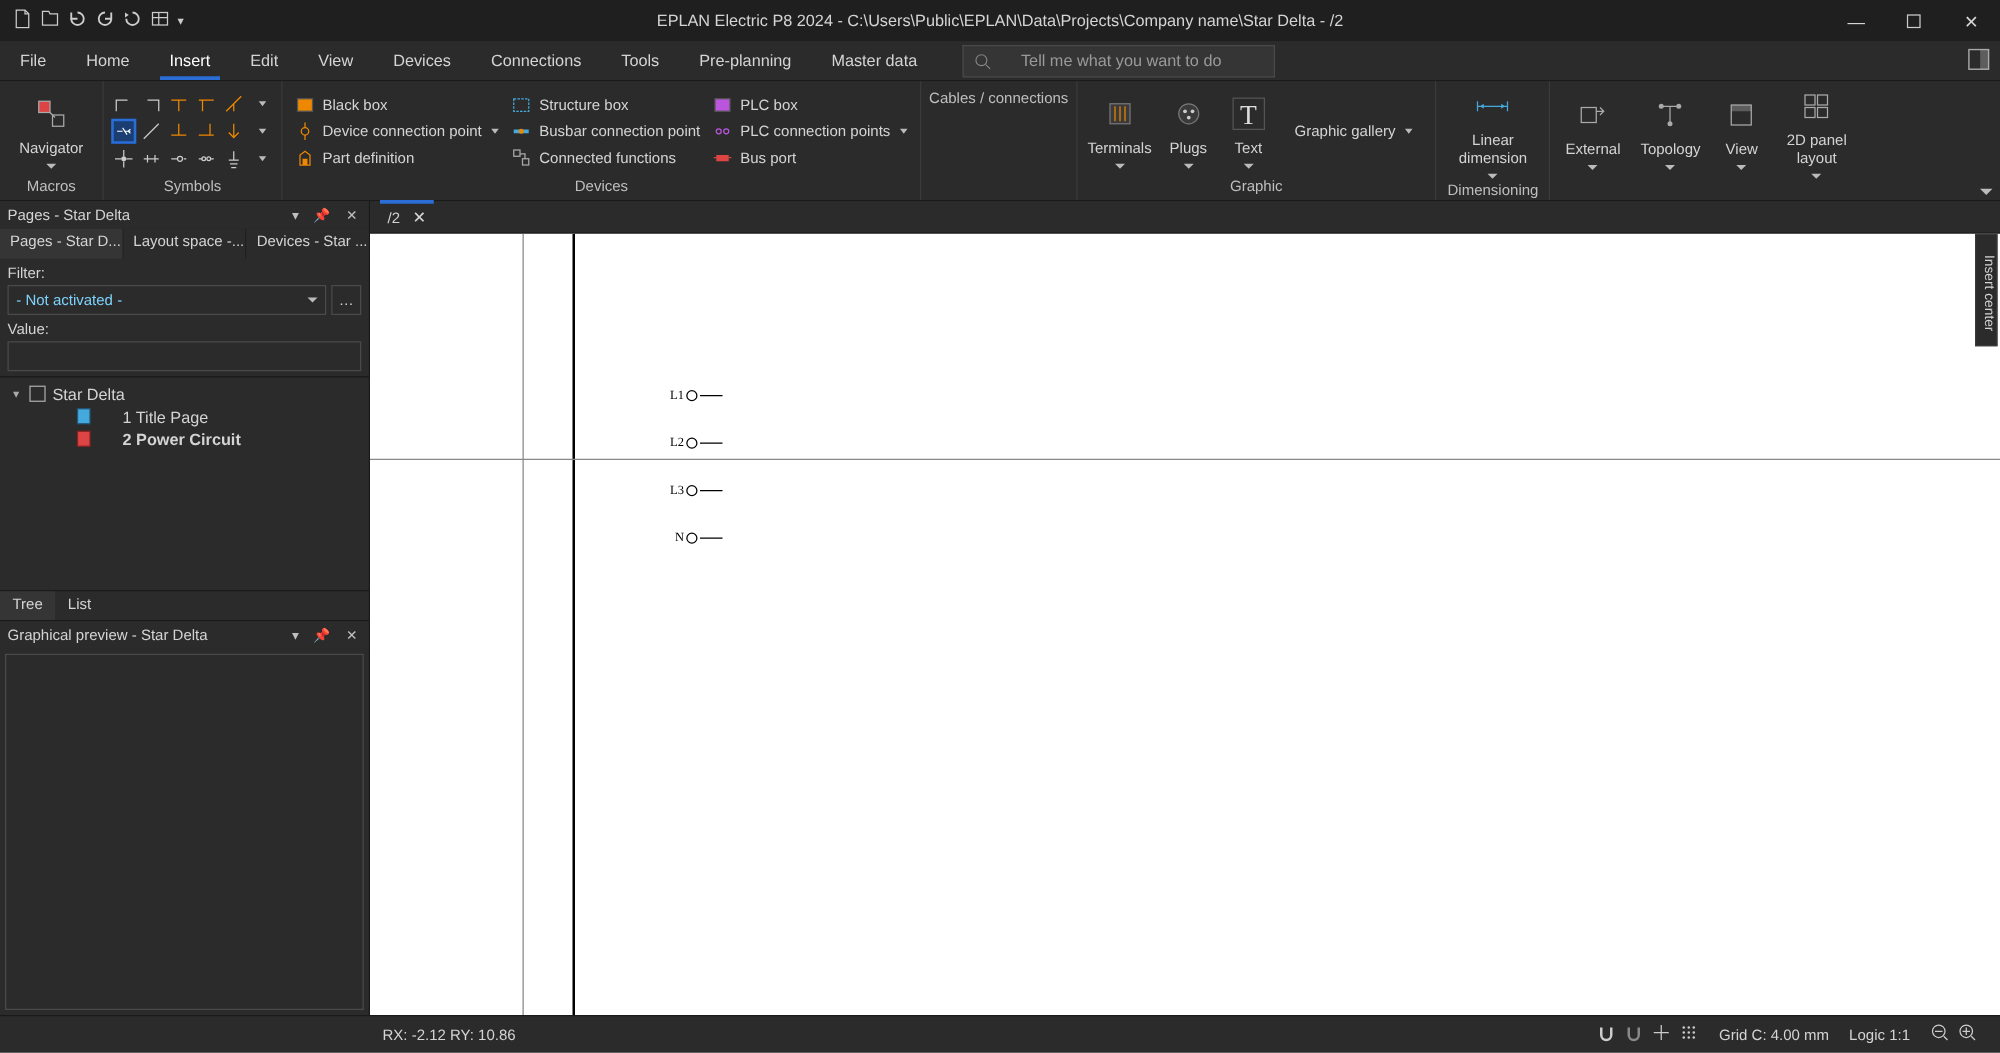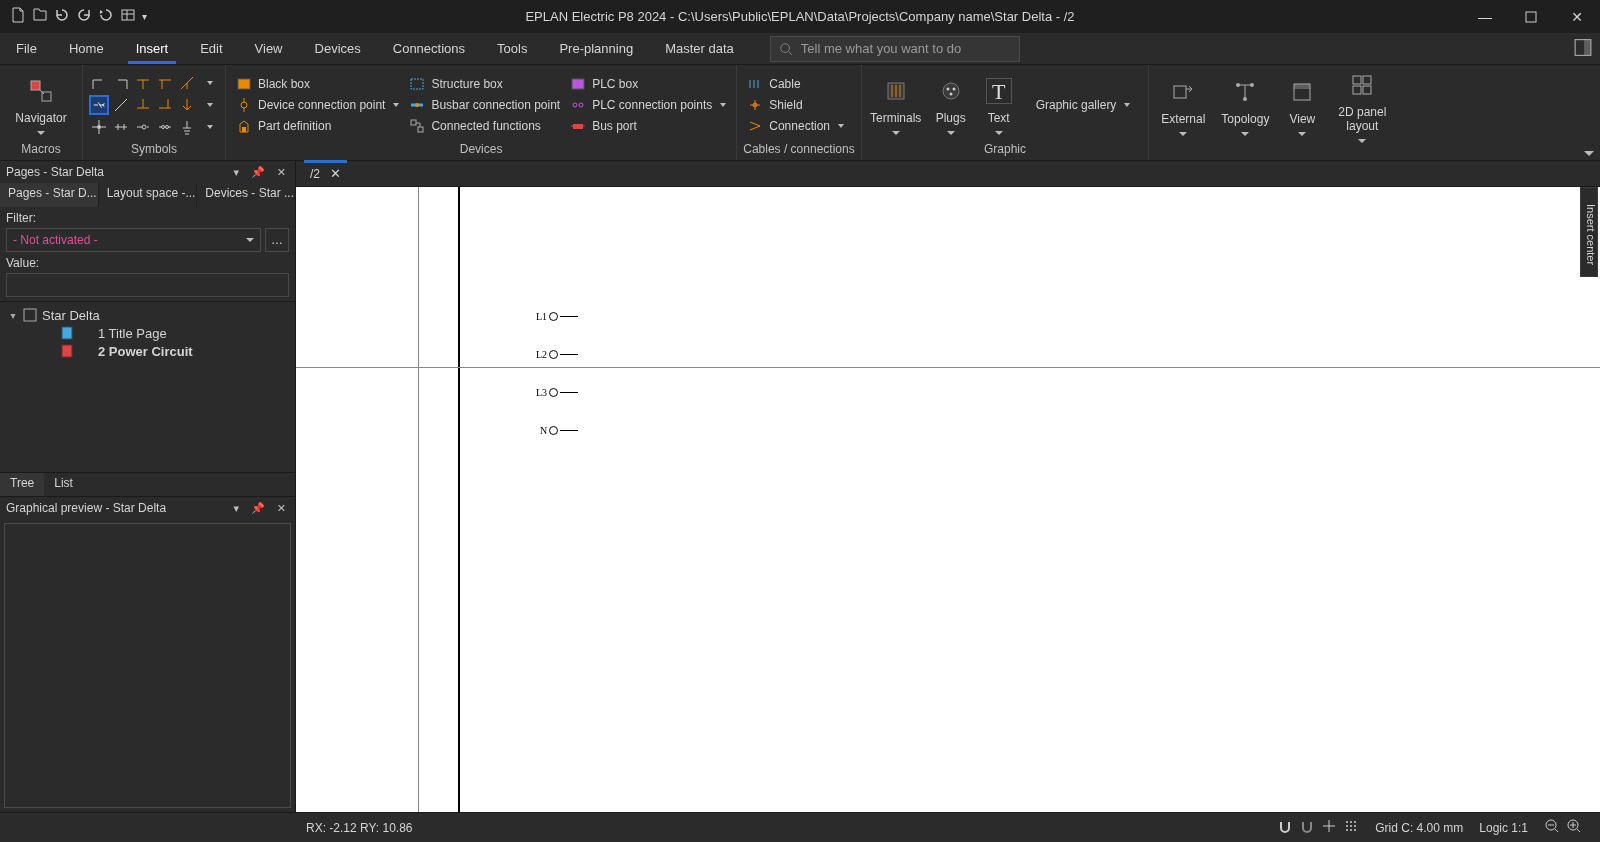--- a/index.html
+++ b/index.html
@@ -84,21 +84,21 @@
     align-items: center;
   }
   .search-box .inner {
     background: #353535;
     border: 1px solid #4a4a4a;
     height: 26px;
     width: 250px;
     display: flex;
     align-items: center;
     padding: 0 8px;
-    gap: 8px;
+    gap: 24px;
     color: #9a9a9a;
   }
   .menu-bar .right-icon {
     position: absolute;
     right: 8px;
     top: 50%;
     transform: translateY(-50%);
   }
   
   .ribbon {
@@ -232,21 +232,21 @@
     margin-bottom: 4px;
   }
   .dropdown {
     flex: 1;
     background: #2b2b2b;
     border: 1px solid #4a4a4a;
     height: 24px;
     display: flex;
     align-items: center;
     padding: 0 6px;
-    color: #ec4899;
+    color: #7dd3fc;
     justify-content: space-between;
   }
   .dropdown .dv { border-left:4px solid transparent;border-right:4px solid transparent;border-top:4px solid #bbb;}
   .square-btn {
     width: 24px;
     height: 24px;
     border: 1px solid #4a4a4a;
     display: flex;
     align-items: center;
     justify-content: center;
@@ -654,44 +654,20 @@
               <path d="M3 8H1M13 8h2" stroke="#d44"></path>
             </svg>
           <span>Bus port</span>
         </div>
       </div>
     </div>
     <div class="group-title">Devices</div>
   </div>
 
   <div class="ribbon-group">
-    <div class="body">
-      <div style="display:flex;flex-direction:column;gap:3px;">
-        <div class="small-btn">
-          <svg viewBox="0 0 16 16">
-              <path d="M3 4v8M7 4v8M11 4v8" stroke="#4ad"></path>
-            </svg>
-          <span>Cable</span>
-        </div>
-        <div class="small-btn">
-          <svg viewBox="0 0 16 16">
-              <path d="M3 8h10M8 3v10" stroke="#e80"></path>
-              <circle cx="8" cy="8" r="2" fill="none" stroke="#e80"></circle>
-            </svg>
-          <span>Shield</span>
-        </div>
-        <div class="small-btn">
-          <svg viewBox="0 0 16 16">
-              <path d="M3 4l10 4-10 4" fill="none" stroke="#e80"></path>
-            </svg>
-          <span>Connection</span>
-            <span class="chevsm"></span>
-        </div>
-      </div>
-    </div>
     <div class="group-title">Cables / connections</div>
   </div>
 
   <div class="ribbon-group">
     <div class="body">
       <div class="big-btn" style="width:56px;">
         <div class="icon">
             <svg width="24" height="24" viewBox="0 0 24 24">
               <rect x="4" y="4" width="16" height="16" fill="#3a3a3a" stroke="#777"></rect>
               <path d="M8 6v12M12 6v12M16 6v12" stroke="#e80"></path>
@@ -722,20 +698,35 @@
       <div style="display:flex;align-items:center;padding:0 8px;">
         <div class="small-btn">
           <span>Graphic gallery</span>
             <span class="chevsm"></span>
         </div>
       </div>
     </div>
     <div class="group-title">Graphic</div>
   </div>
 
+  <div class="ribbon-group">
+    <div class="body">
+      <div class="big-btn" style="width:78px;">
+        <div class="icon">
+            <svg width="32" height="20" viewBox="0 0 32 20">
+              <path d="M4 10h24M4 6v8M28 6v8" stroke="#4ad" fill="none"></path>
+              <path d="M6 10l3-2v4zM26 10l-3-2v4z" fill="#4ad"></path>
+            </svg>
+          </div>
+        <div class="lbl">Linear dimension</div>
+          <div class="chev"></div>
+      </div>
+    </div>
+    <div class="group-title">Dimensioning</div>
+  </div>
 
   <div class="ribbon-group" style="border-right:none;">
     <div class="body">
       <div class="big-btn" style="width:56px;">
         <div class="icon">
             <svg width="24" height="24" viewBox="0 0 24 24">
               <rect x="3" y="6" width="12" height="12" fill="none" stroke="#aaa"></rect>
               <path d="M15 9h6M18 6l3 3-3 3" fill="none" stroke="#aaa"></path>
             </svg>
           </div>

